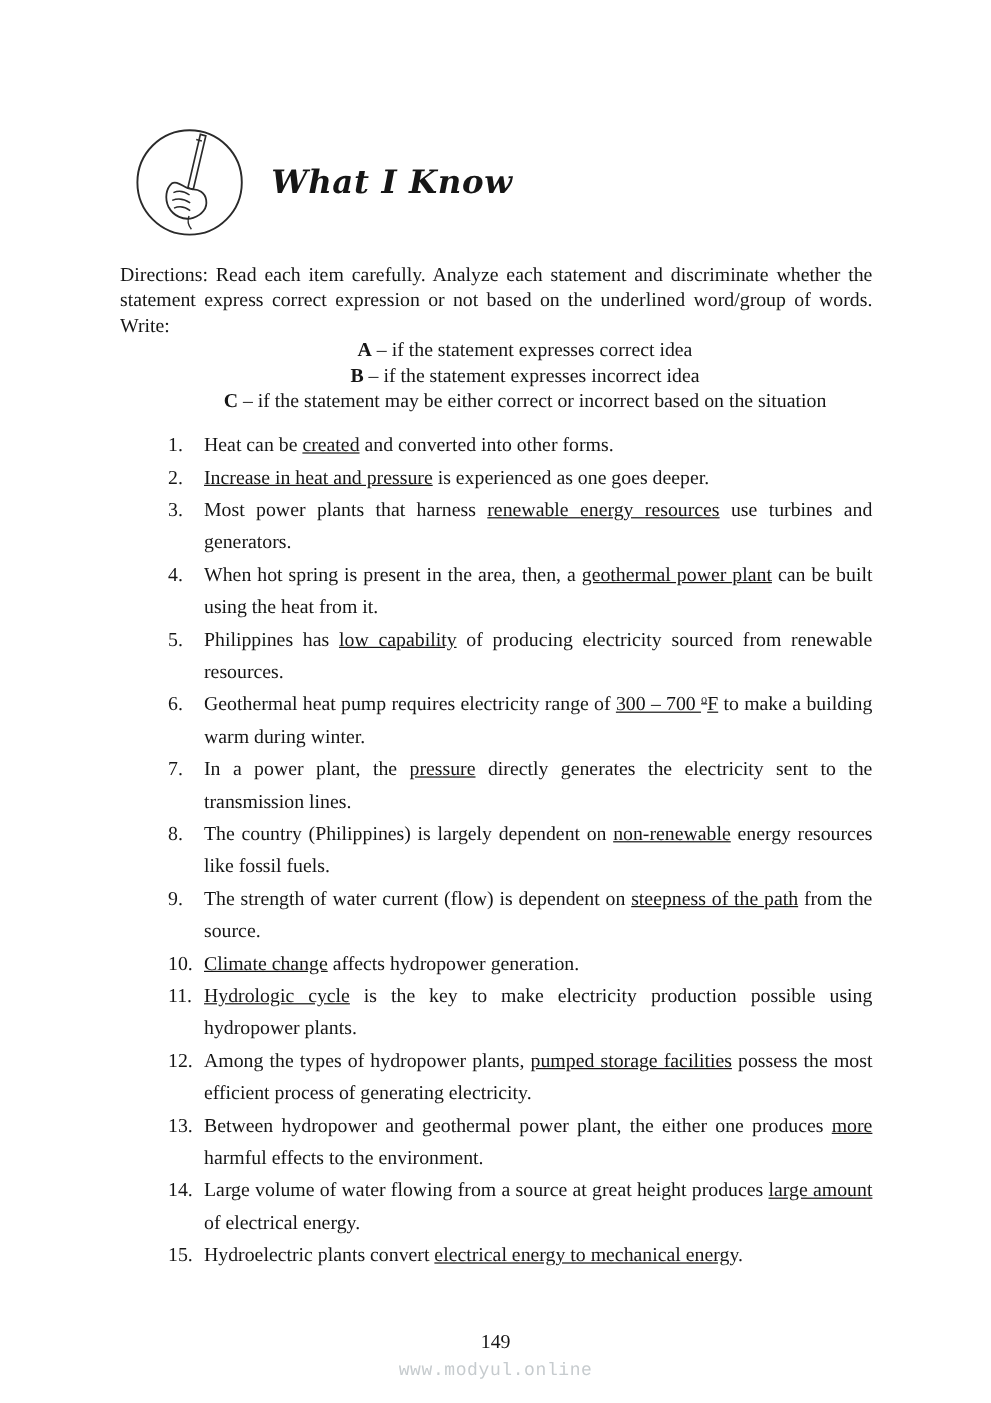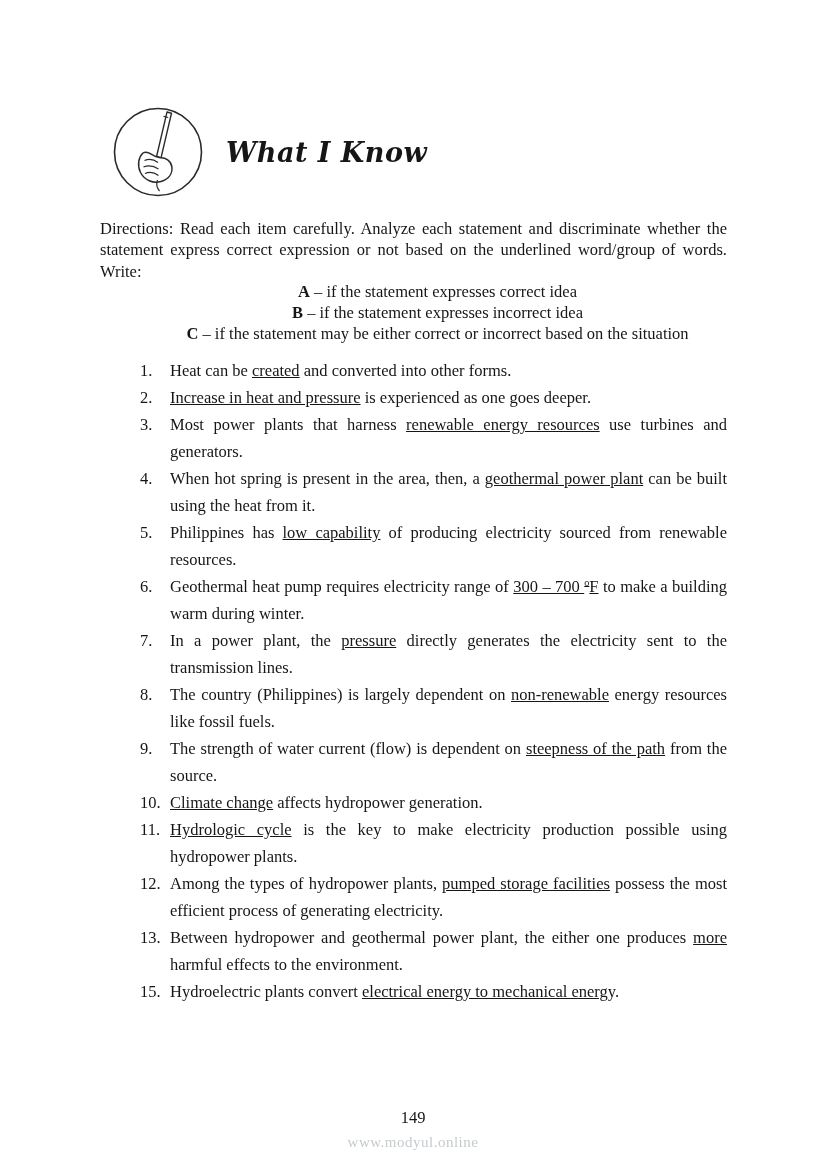--- a/index.html
+++ b/index.html
@@ -41,21 +41,21 @@
   .item{display:flex;line-height:27px;}
   .num{flex:0 0 30px;}
   .body{flex:1;text-align:justify;}
   .u{text-decoration:underline;}
   sup{font-size:0.62em;line-height:0;}
 
   
   .footer{position:absolute;left:0;right:0;bottom:18px;text-align:center;margin-top:20px;}
   .page-number{font-size:16.5px;color:#161616;margin-bottom:6px;}
   .watermark{
-    font-family:Liberation Serif, serif;
+    font-family:Liberation Mono, monospace;
     font-size:15px;color:#c6cbce;letter-spacing:0.5px;
   }
 </style>
 </head>
 <body>
 
 <div class="page">
 
   <div class="header">
     <div class="icon-wrap">
@@ -131,20 +131,24 @@
       </div>
       <div class="item">
         <span class="num">12.</span>
         <span class="body"><span>Among the types of hydropower plants, </span><span class="u">pumped storage facilities</span><span> possess the most efficient process of generating electricity.</span></span>
       </div>
       <div class="item">
         <span class="num">13.</span>
         <span class="body"><span>Between hydropower and geothermal power plant, the either one produces </span><span class="u">more </span><span>harmful effects to the environment.</span></span>
       </div>
       <div class="item">
+        <span class="num">14.</span>
+        <span class="body"><span>Large volume of water flowing from a source at great height produces </span><span class="u">large amount </span><span>of electrical energy.</span></span>
+      </div>
+      <div class="item">
         <span class="num">15.</span>
         <span class="body"><span>Hydroelectric plants convert </span><span class="u">electrical energy to mechanical energ</span><span>y.</span></span>
       </div>
     </div>
 
   <div class="footer">
     <div class="page-number">149</div>
     <div class="watermark">www.modyul.online</div>
   </div>
 

